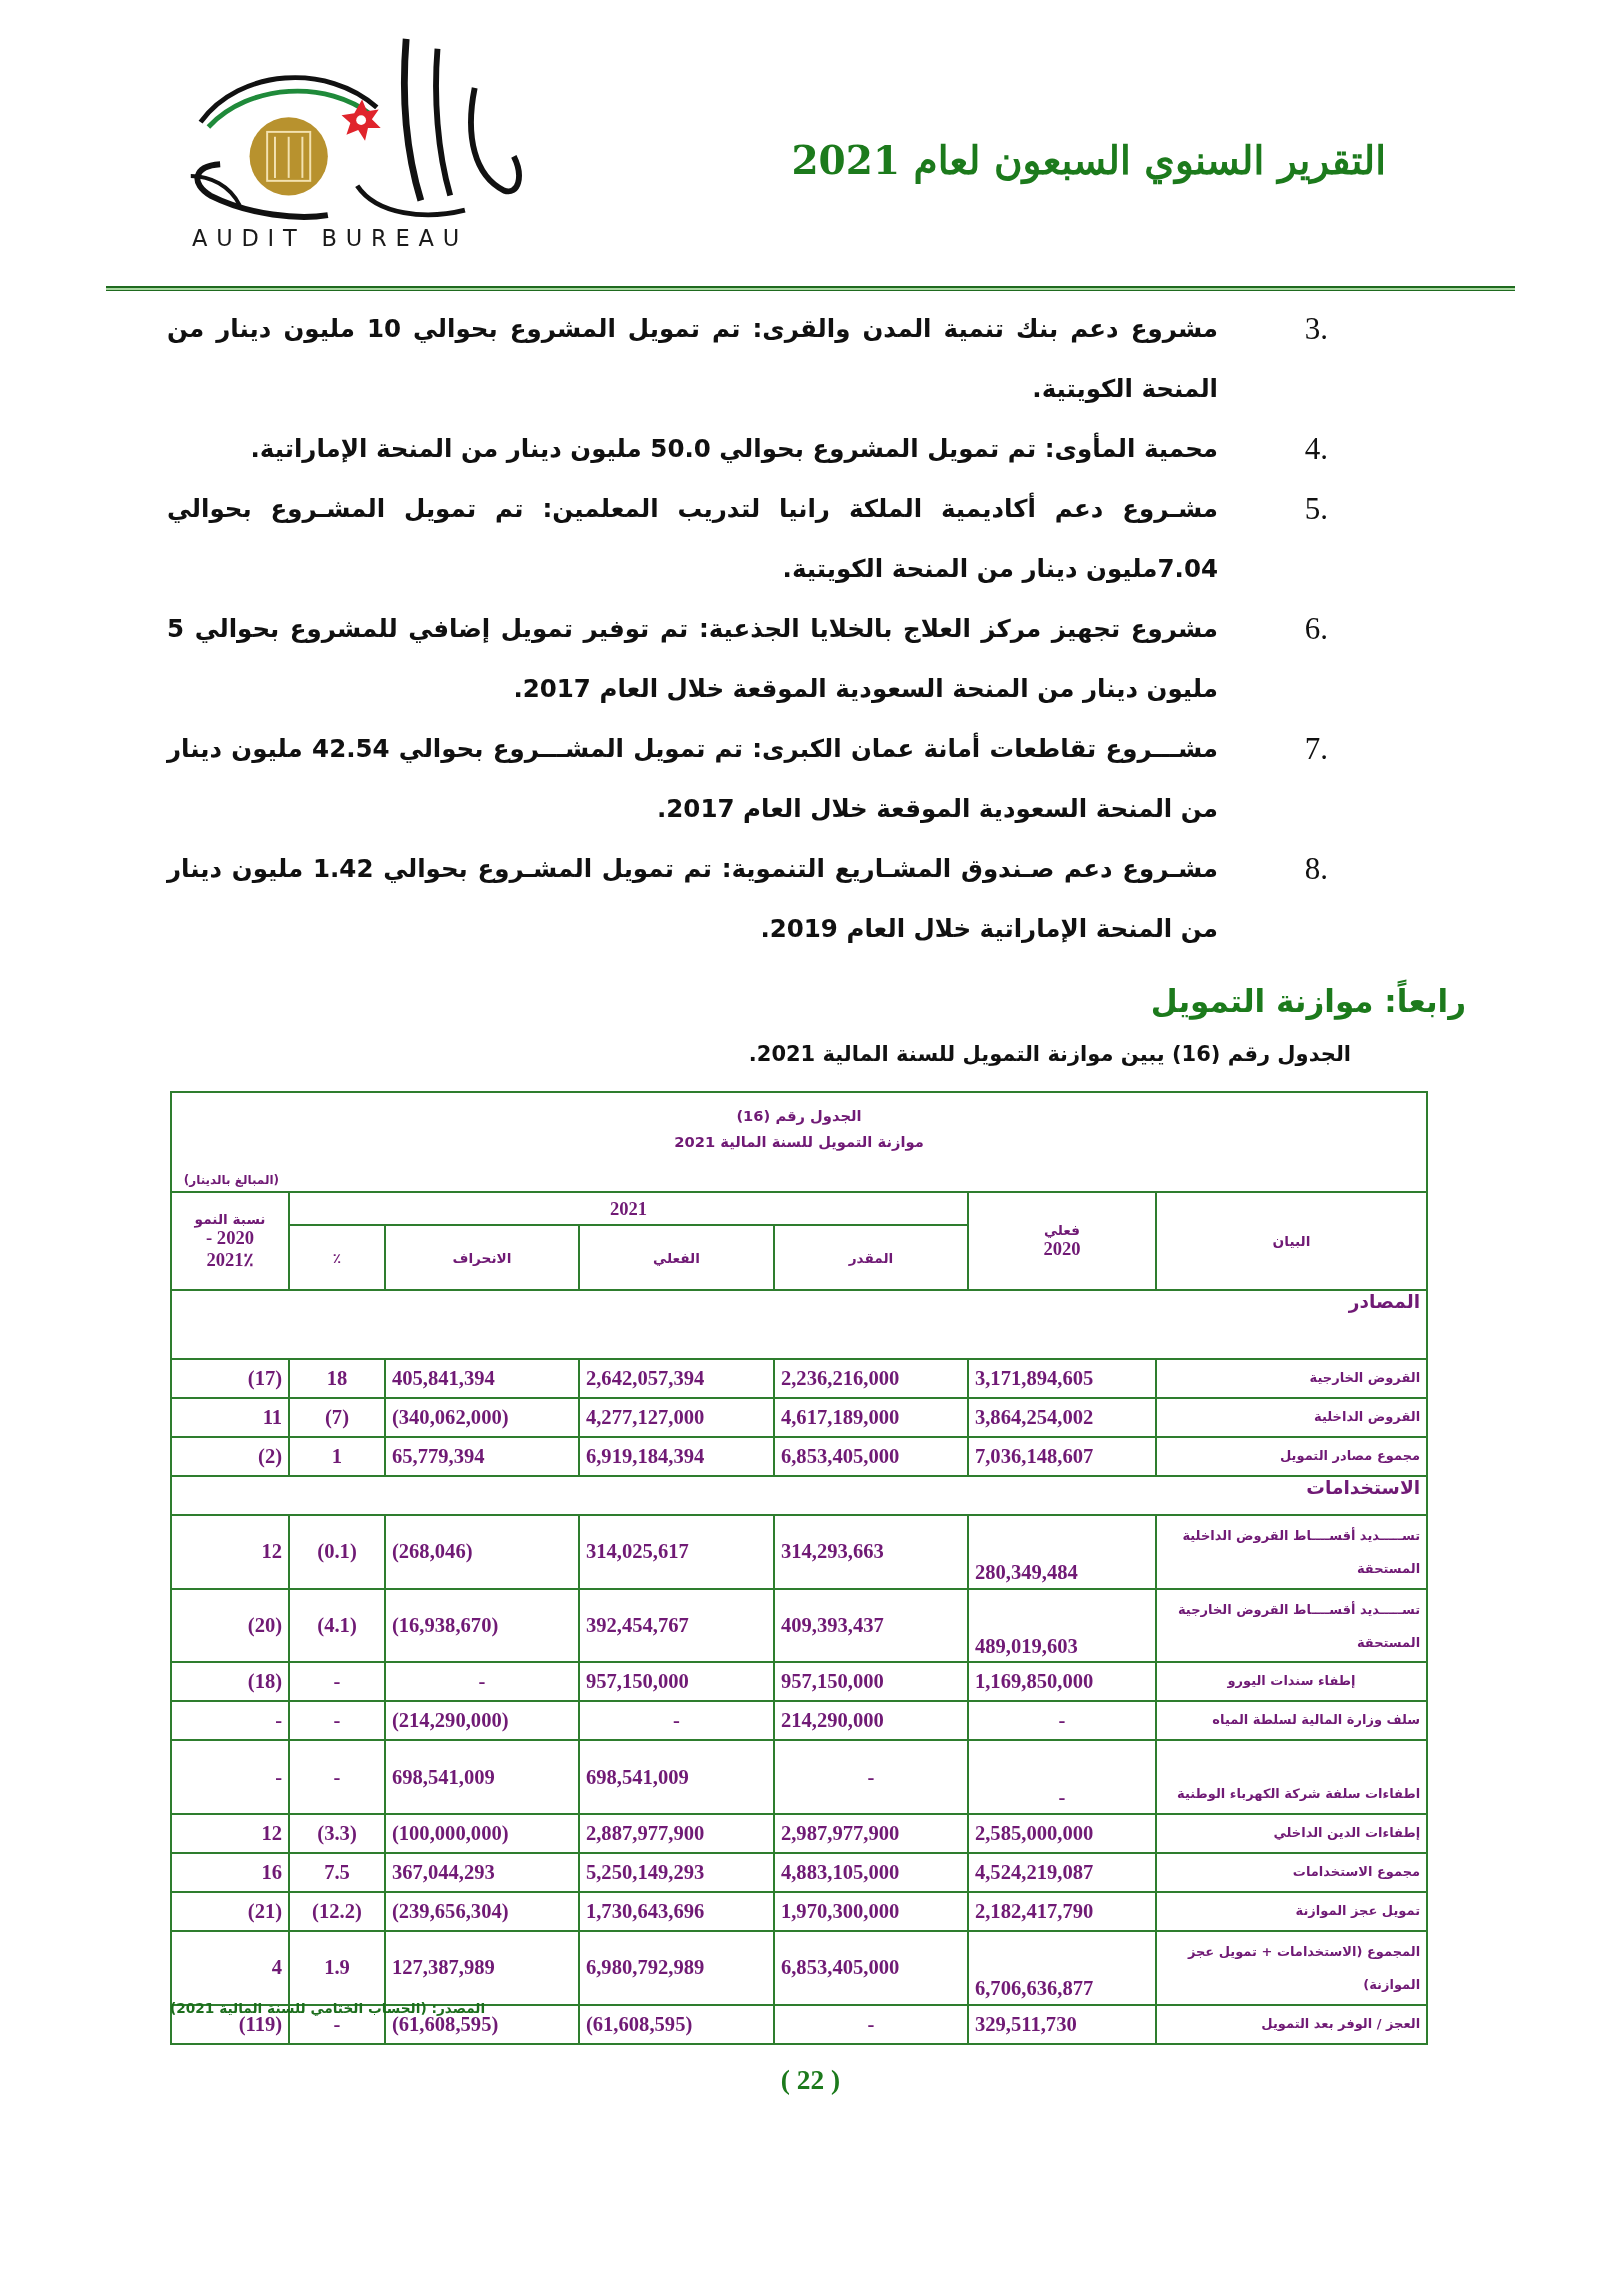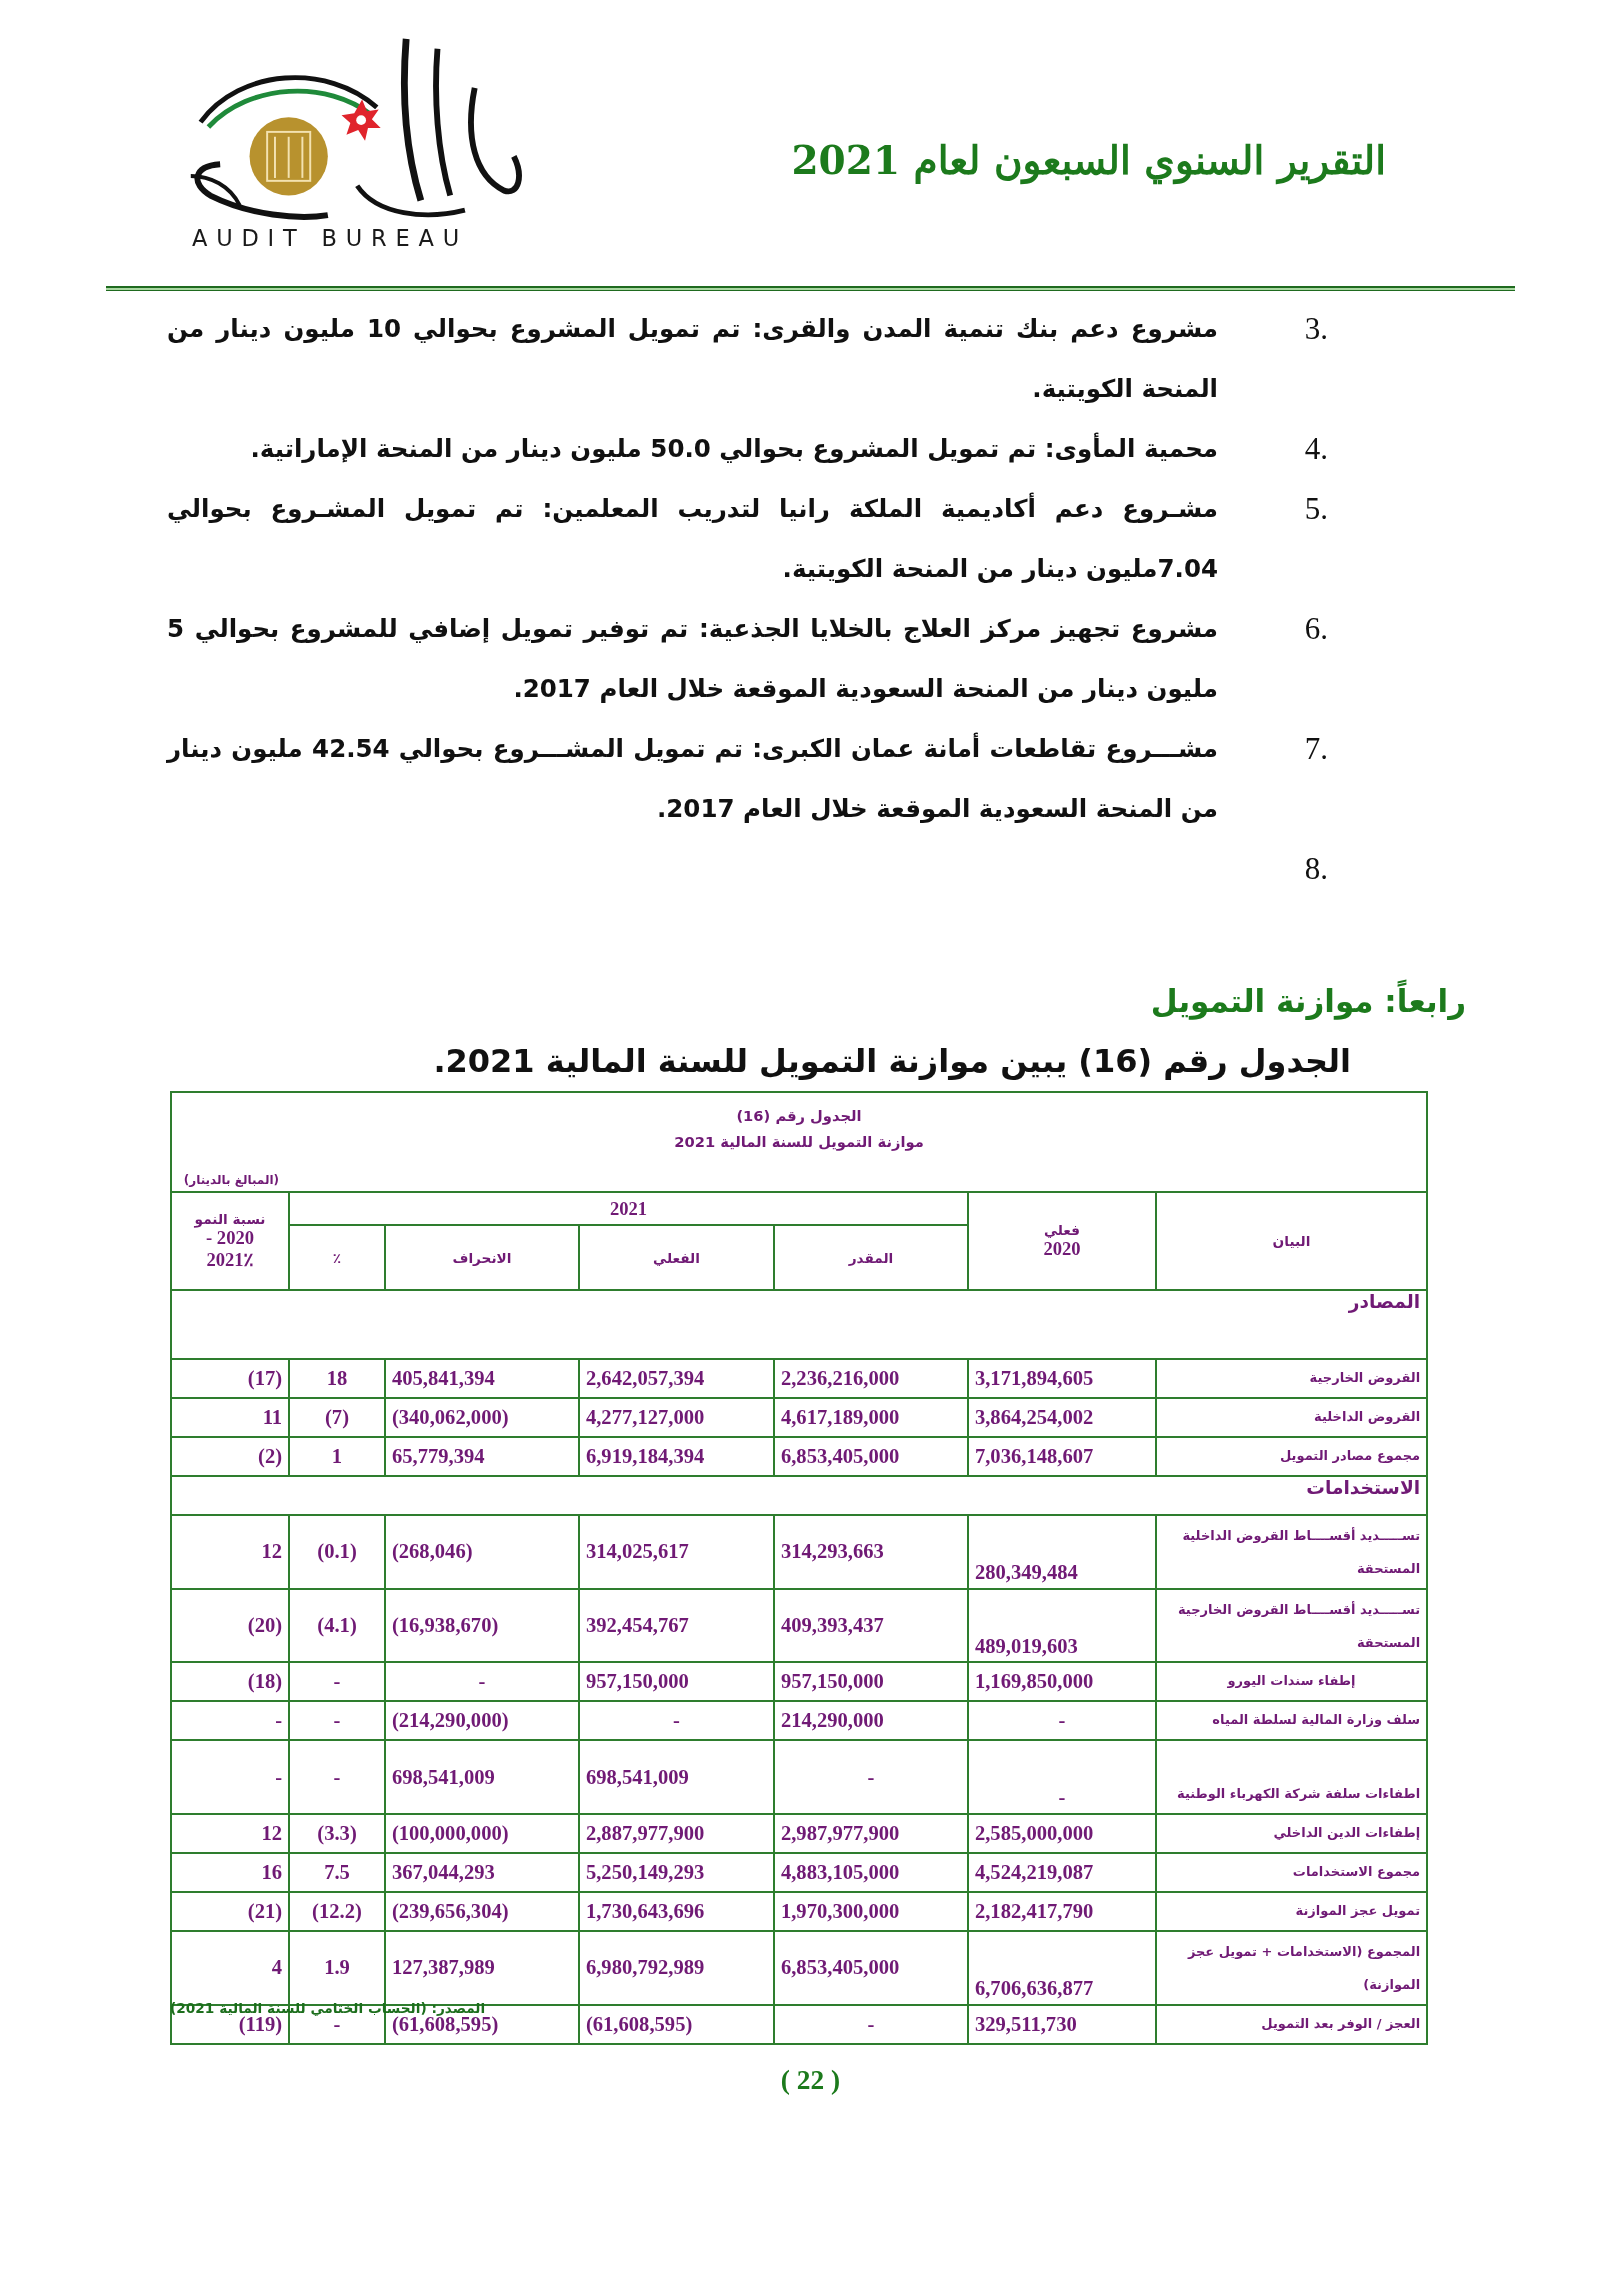--- a/index.html
+++ b/index.html
@@ -24,21 +24,21 @@
             font-weight: bold; font-size: 24.5px; line-height: 60px; text-align: justify;
             text-align-last: right; margin-bottom: 0px; }
     .item-num { position: absolute; right: 0; top: 0; font-family: "Liberation Serif", serif;
                 font-weight: normal; font-size: 31px; direction: ltr; }
 
     
     .section-title { position: absolute; right: 155px; top: 983px; direction: rtl;
                      font-family: "DejaVu Sans", sans-serif; font-weight: bold; font-size: 31px;
                      color: #1c7a1c; white-space: nowrap; }
     .table-caption { position: absolute; right: 270px; top: 1042px; direction: rtl;
-                     font-family: "DejaVu Sans", sans-serif; font-weight: bold; font-size: 32px;
+                     font-family: "DejaVu Sans", sans-serif; font-weight: bold; font-size: 21px;
                      color: #111; white-space: nowrap; }
 
     
     .tbl { position: absolute; left: 170px; top: 1091px; width: 1256px;
            border-collapse: collapse; direction: rtl; color: #701a75; table-layout: fixed; }
     .tbl td, .tbl th { border: 2px solid #2e7d2e; padding: 0 5.9px; }
     .tbl .title-cell { height: 98px; text-align: center; vertical-align: top; position: relative;
                        font-family: "DejaVu Sans", sans-serif; font-weight: bold; font-size: 14.7px; }
     .tbl .title-cell .t1 { margin-top: 13.7px; }
     .tbl .title-cell .t2 { margin-top: 9.8px; }
@@ -108,20 +108,21 @@
   <div class="item">
     <span class="item-num">6.</span>
     <span>مشروع تجهيز مركز العلاج بالخلايا الجذعية: تم توفير تمويل إضافي للمشروع بحوالي 5 مليون دينار من المنحة السعودية الموقعة خلال العام 2017.</span>
   </div>
   <div class="item">
     <span class="item-num">7.</span>
     <span>مشـــروع تقاطعات أمانة عمان الكبرى: تم تمويل المشـــروع بحوالي 42.54 مليون دينار من المنحة السعودية الموقعة خلال العام 2017.</span>
   </div>
   <div class="item">
     <span class="item-num">8.</span>
+    <span>مشـروع دعم صـندوق المشـاريع التنموية: تم تمويل المشـروع بحوالي 1.42 مليون دينار من المنحة الإماراتية خلال العام 2019.</span>
   </div>
 </div>
 
 <div class="section-title">رابعاً:  موازنة التمويل</div>
 <div class="table-caption">الجدول رقم (16) يبين موازنة التمويل للسنة المالية 2021.</div>
 
 <table class="tbl">
   <colgroup>
     <col style="width:271px">
     <col style="width:188px">

